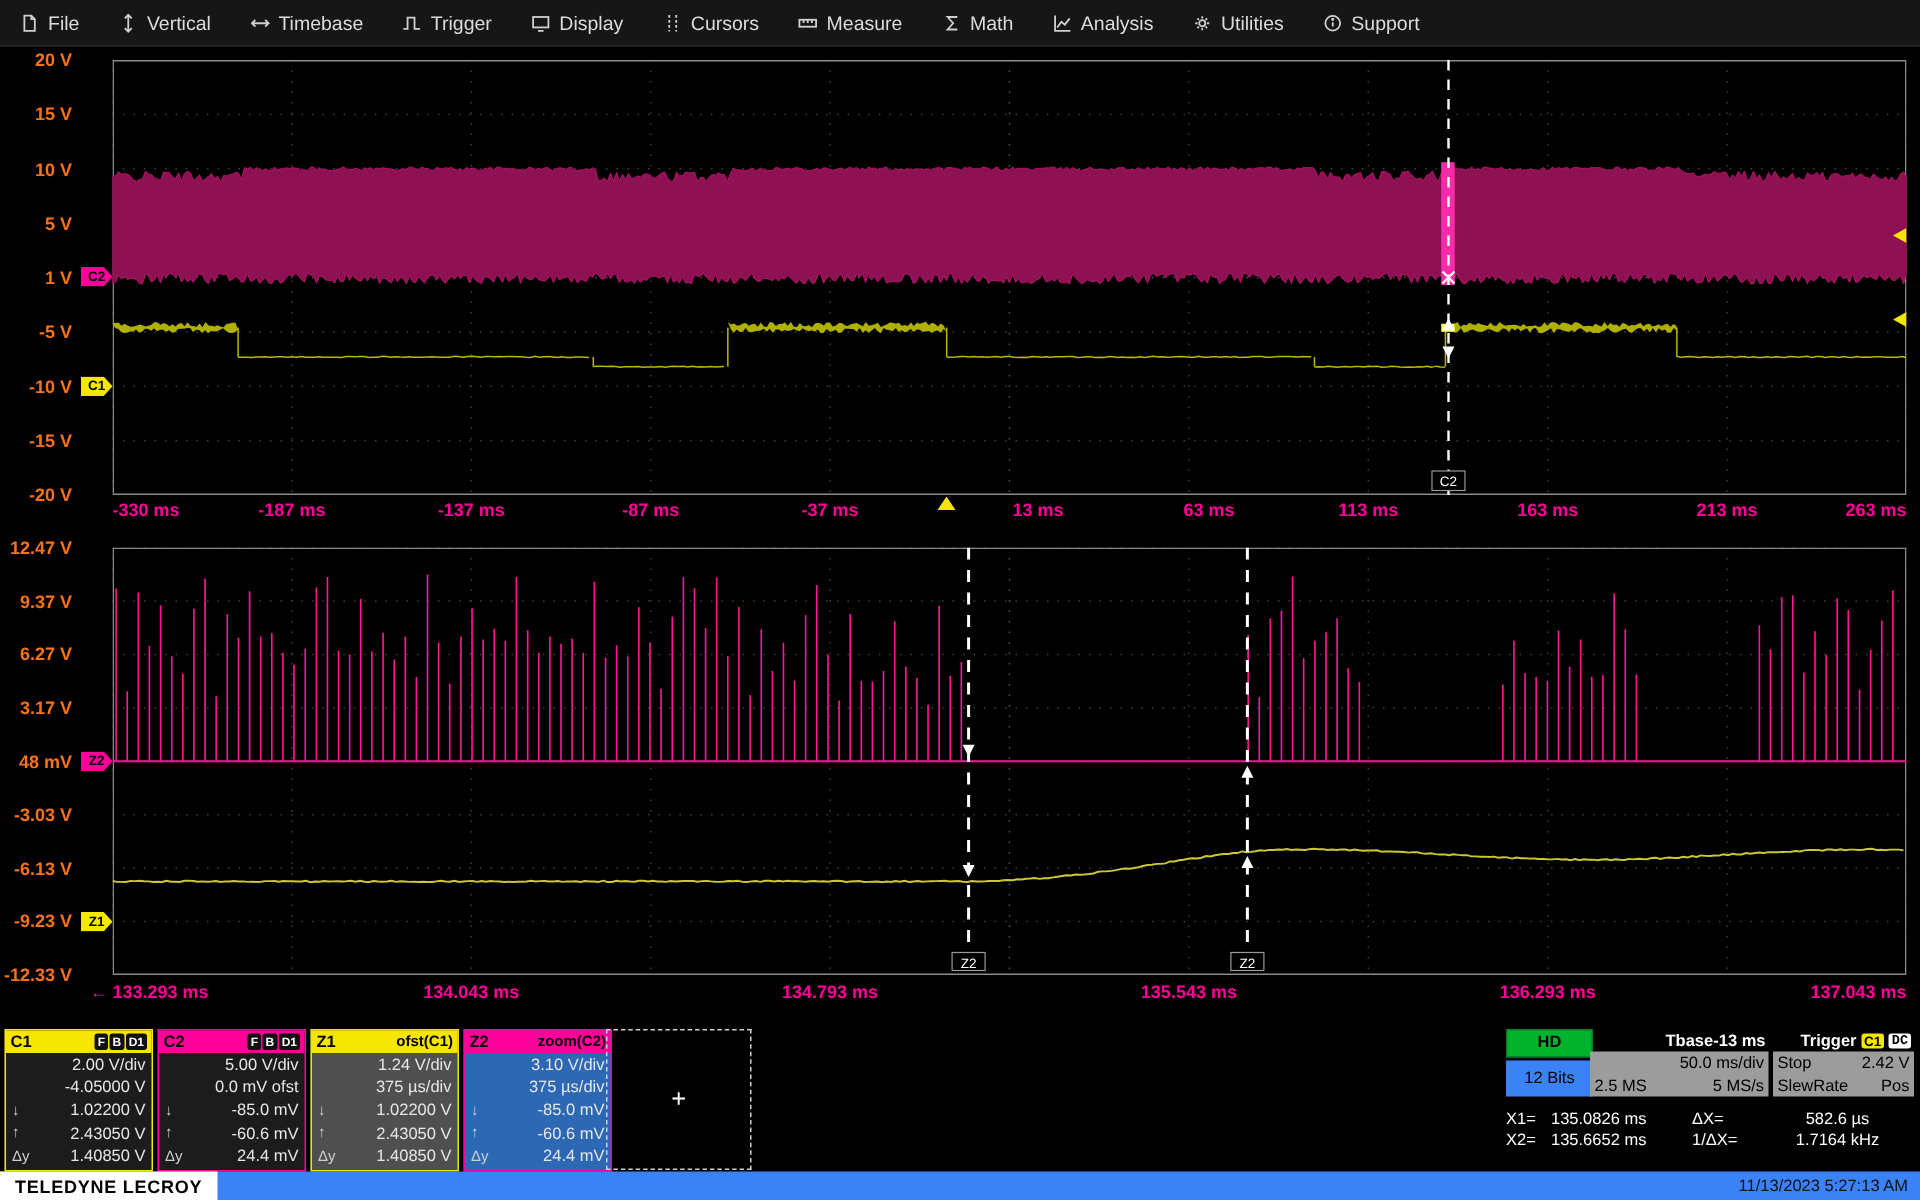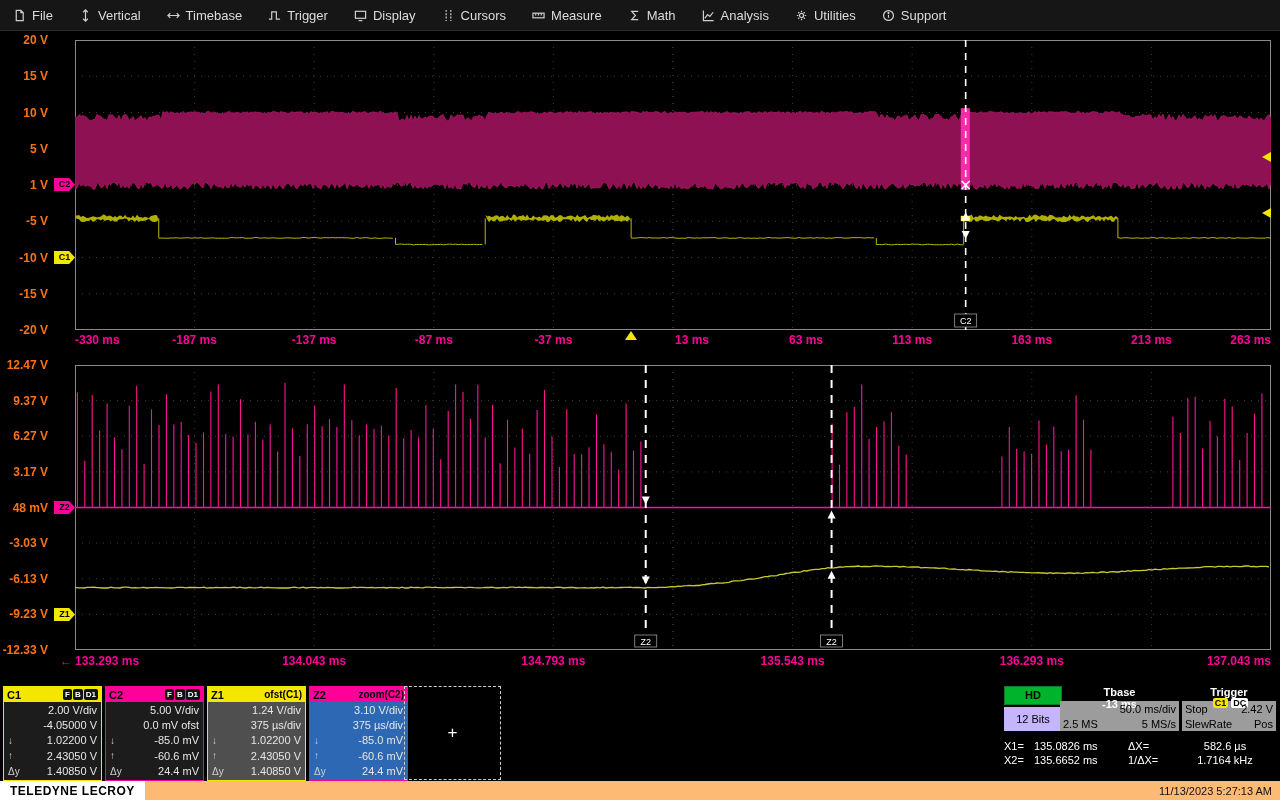--- a/index.html
+++ b/index.html
@@ -48,38 +48,38 @@
     border-radius:2px;}
   .tb-line{display:flex;align-items:center;gap:3px;padding:0 4px;height:15.4px;color:#e6e6e6;}
   .tb-pre{margin-right:auto;font-size:10px;color:#d0d0d0;}
   .tb-val{margin-left:auto;white-space:nowrap;}
   #addbox{position:absolute;left:404px;top:686px;width:95px;height:92px;border:1px dashed #cfcfcf;
     color:#fff;display:flex;align-items:center;justify-content:center;font-size:17px;}
   
   #acq-cluster{position:absolute;left:1004px;top:686px;width:58px;}
   #hd-box{height:17px;background:#00b32c;color:#000;font-weight:700;font-size:11px;text-align:center;
     line-height:17px;border:1px solid #067d24;}
-  #bits-box{margin-top:2px;height:24px;background:#c4b5fd;color:#000;font-size:11px;text-align:center;
+  #bits-box{margin-top:2px;height:24px;background:#3b82f6;color:#000;font-size:11px;text-align:center;
     line-height:24px;}
   #tbase-box{position:absolute;left:1060px;top:686px;width:119px;font-size:11px;}
   #trig-box{position:absolute;left:1182px;top:686px;width:94px;font-size:11px;}
-  .p-row1{height:15px;display:flex;align-items:center;justify-content:flex-start;color:#fff;
-    padding:0 2px;font-weight:700;flex-direction:column;}
+  .p-row1{height:15px;display:flex;align-items:center;justify-content:flex-end;color:#fff;
+    padding:0 2px;font-weight:700;}
   .p-rowg{height:15px;background:#9c9c9c;color:#000;display:flex;align-items:center;
     justify-content:space-between;padding:0 3px;}
   .p-rowg.right{justify-content:flex-end;}
   .mini-badge{font-size:9px;font-weight:700;padding:0 2px;border-radius:2px;margin-left:3px;}
   .badge-src{background:#f5e600;color:#000;}
-  .badge-cpl{background:#fff;color:#000;}
+  .badge-cpl{background:#fff;color:#000;font-family:Liberation Mono, monospace;}
   .trig-badges{display:flex;align-items:center;}
   #cursor-readout{position:absolute;left:1004px;top:739px;width:274px;color:#fff;font-size:11px;}
   .cr-row{display:grid;grid-template-columns:30px 94px 48px 1fr;height:14px;align-items:center;}
   .cr-row .v-right{text-align:center;padding-right:4px;}
   
-  #statusbar{position:absolute;left:0;bottom:0;width:1280px;height:19px;background:#fdba74;
+  #statusbar{position:absolute;left:0;bottom:0;width:1280px;height:19px;background:#3b82f6;
     display:flex;align-items:center;}
   #brand{background:#fff;height:100%;display:flex;align-items:center;padding:0 10px;
     font-weight:700;font-size:12px;color:#000;letter-spacing:.5px;white-space:nowrap;}
   #datetime{margin-left:auto;padding-right:8px;color:#111;font-size:11px;}
 </style>
 </head>
 <body>
 
 <nav id="menubar">
     <div class="menu-item">

